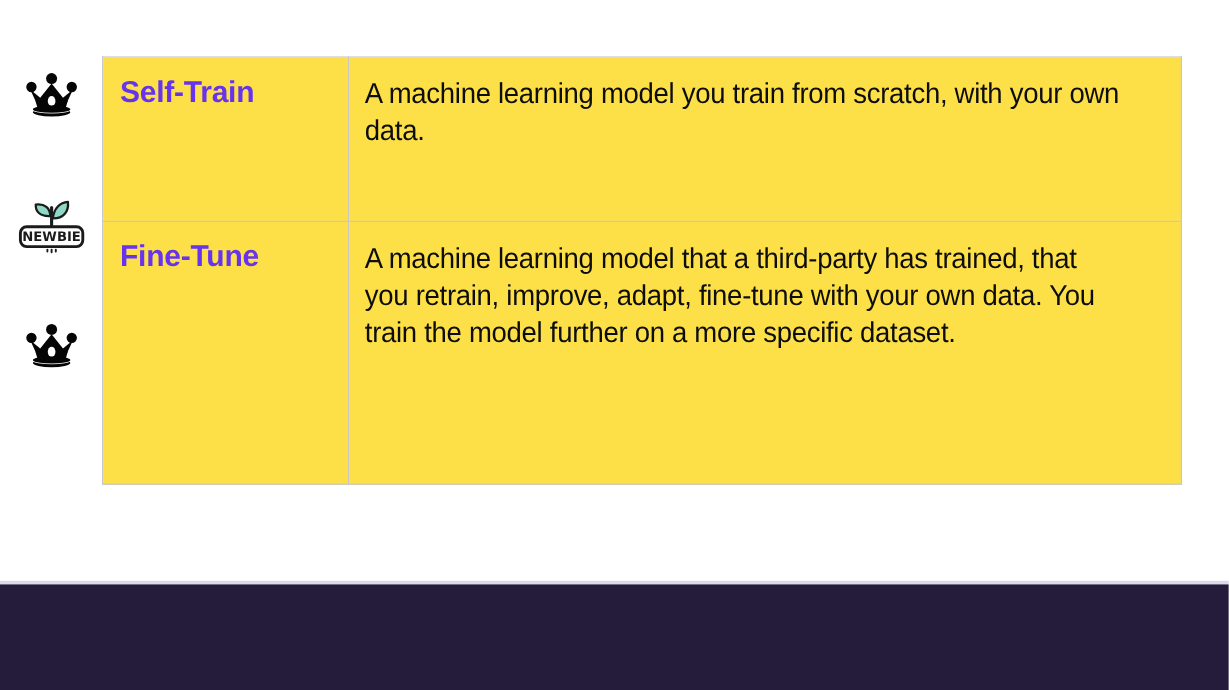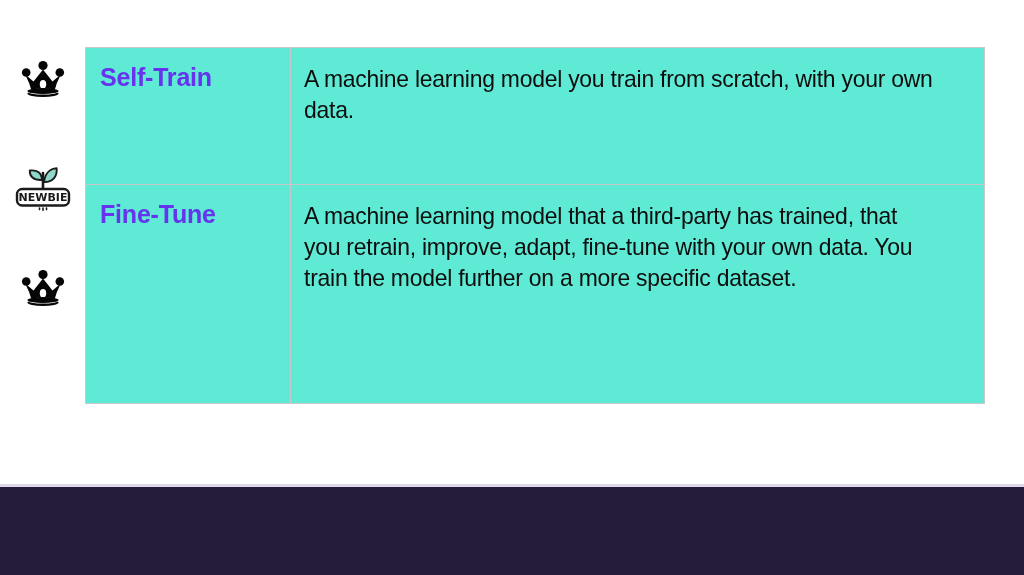--- a/index.html
+++ b/index.html
@@ -53,21 +53,21 @@
     position: absolute;
     left: 85px;
     top: 47px;
     width: 900px;
     border-collapse: collapse;
     table-layout: fixed;
   }
   #glossary-table td {
     border: 1px solid #c8c8cc;
     vertical-align: top;
-    background: #5eead4;
+    background: #fde047;
   }
   td.term-cell {
     width: 190px;
     padding: 16px 0 16px 14px;
   }
   td.def-cell {
     padding: 15px 20px 15px 13px;
     margin-left: 32px;
   }
   .term-text {

